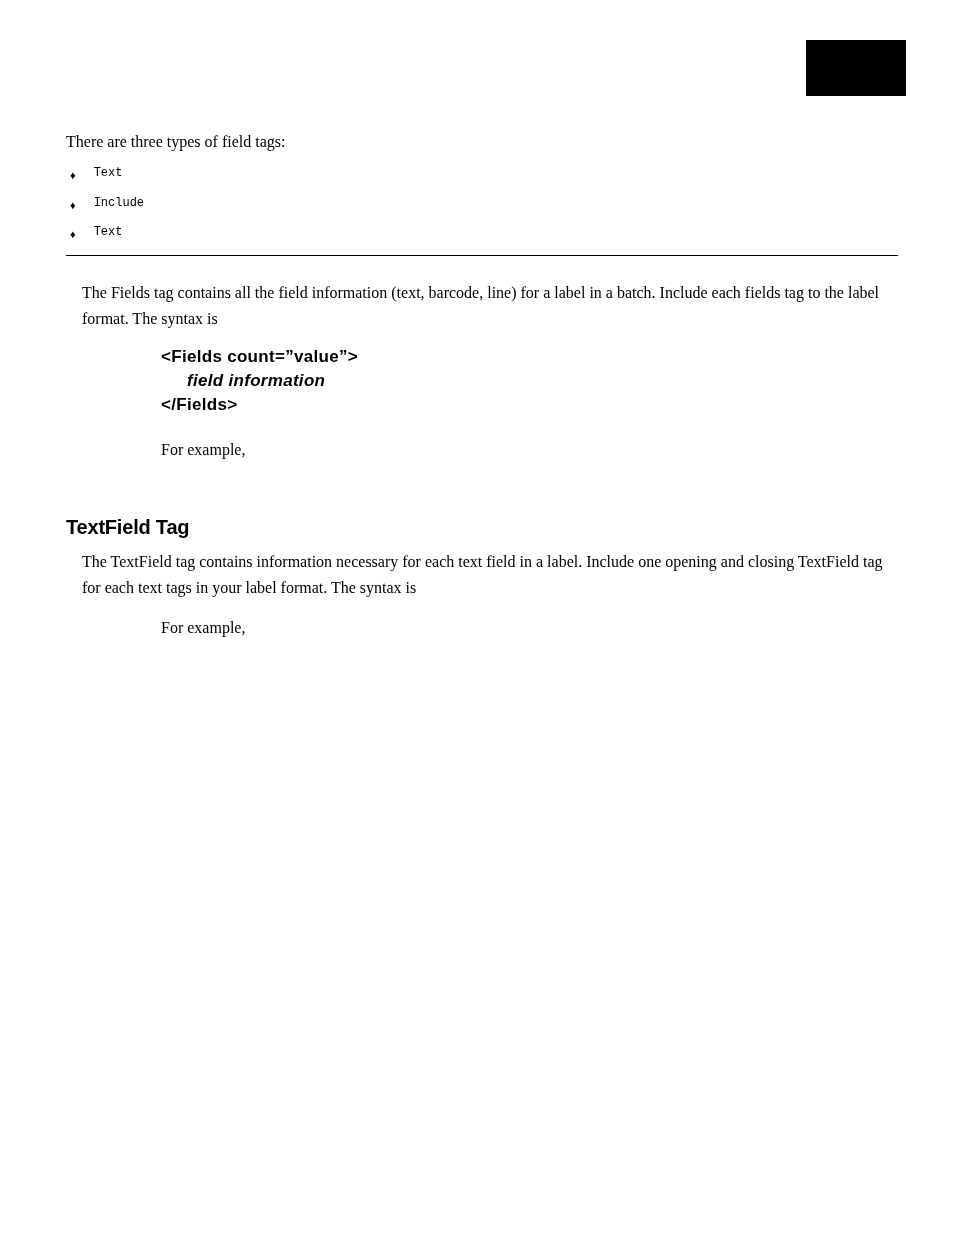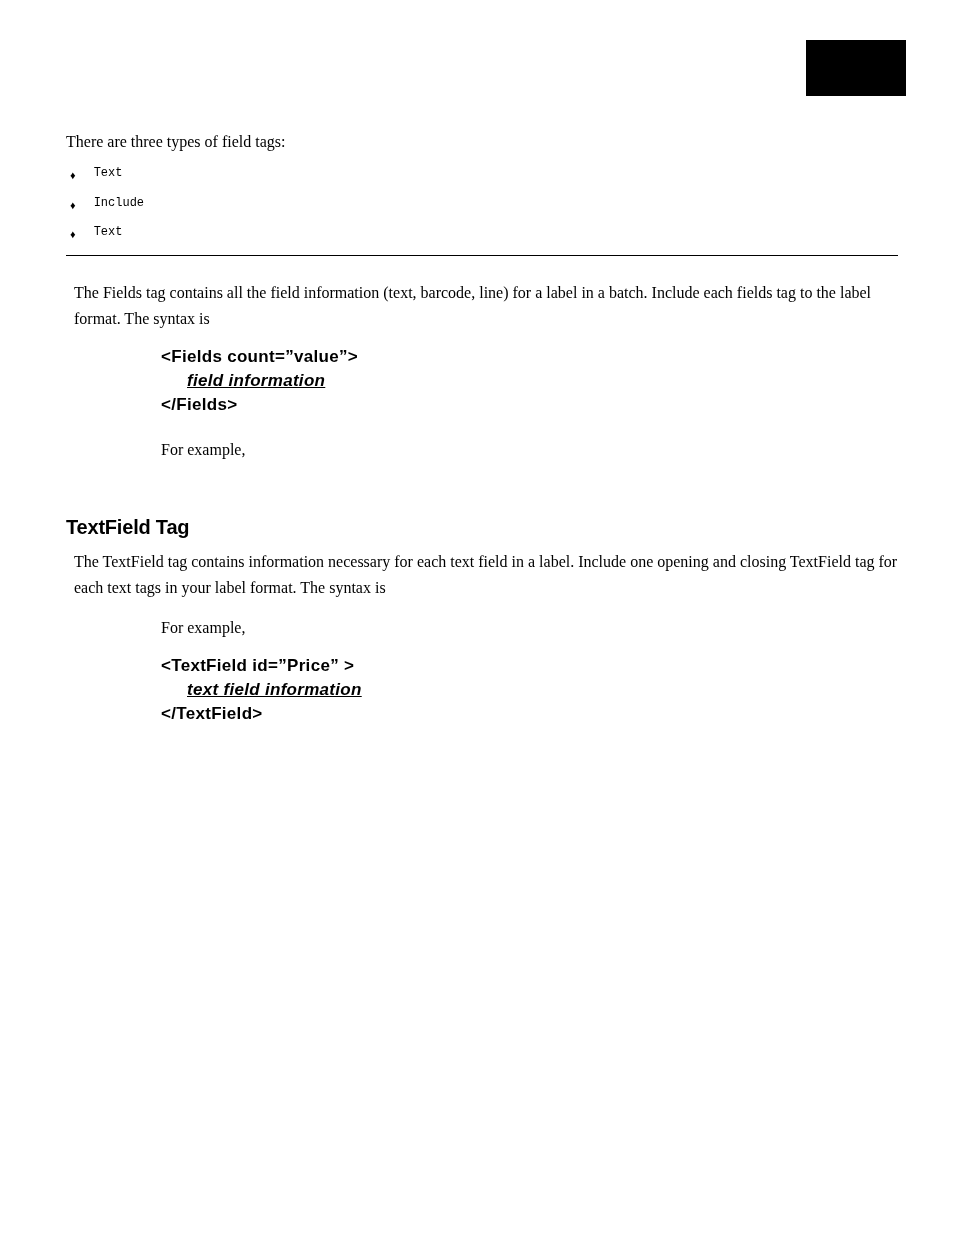--- a/index.html
+++ b/index.html
@@ -6,30 +6,30 @@
     .page { width:954px; height:1235px; position:relative; }
     .header-marker { position:absolute; right:48px; top:40px; width:100px; height:56px; background:#000; }
     .content { position:absolute; left:66px; right:56px; top:130px; }
     .intro-line { font-size:16px; line-height:1.55; margin:0 0 10px 0; }
     ul.bullets { list-style:none; margin:6px 0 14px 0; padding:0 0 0 4px; }
     ul.bullets li { display:flex; align-items:flex-start; margin:0 0 13px 0; }
     ul.bullets li .diamond { font-size:11px; margin:4px 18px 0 0; }
     ul.bullets li .bl-text { font-size:12px; line-height:1.4;font-family:Liberation Mono, monospace; }
     .divider { border:none; border-top:1px solid #000; margin:12px 0 24px 0; }
     h3.section-heading { font-family:Arial, Helvetica, sans-serif; font-weight:700; font-size:20px; letter-spacing:-0.2px; margin:0 0 10px 0; }
-    .para { font-size:16px; line-height:1.6; margin:0 0 14px 8px; }
+    .para { font-size:16px; line-height:1.6; margin:0 0 14px 16px; }
     .tag-block { margin-left:95px; }
     .sub { margin-top:54px; }
     pre.code {
       font-family:Arial, Helvetica, sans-serif; font-weight:700;
       font-size:17px; letter-spacing:0.3px; line-height:1.4;
       white-space:pre; margin:0 0 20px 95px;
     }
     .indent1 { display:inline-block; padding-left:26px; }
-    .italic { font-style:italic;text-decoration:underline; }
+    .italic { font-style:italic; }
   </style>
 </head>
 <body>
 <div class="page">
   <div class="header-marker"></div>
   <div class="content">
 
     <p class="intro-line">There are three types of field tags:</p>
 
     <ul class="bullets">
@@ -54,19 +54,16 @@
 <span class="indent1"><span class="italic">field information</span></span>
 <span>&lt;/Fields&gt;</span></pre>
 
     <p class="para tag-block">For example,</p>
 
     <div class="sub">
       <h3 class="section-heading">TextField Tag</h3>
       <p class="para">The TextField tag contains information necessary for each text field in a label. Include one opening and closing TextField tag for each text tags in your label format. The syntax is</p>
 
       <p class="para tag-block">For example,</p>
-      <pre class="code"><span>&lt;TextField id=”Price” &gt;</span>
-<span class="indent1"><span class="italic">text field information</span></span>
-<span>&lt;/TextField&gt;</span></pre>
     </div>
 
   </div>
 </div>
 
 </body></html>

